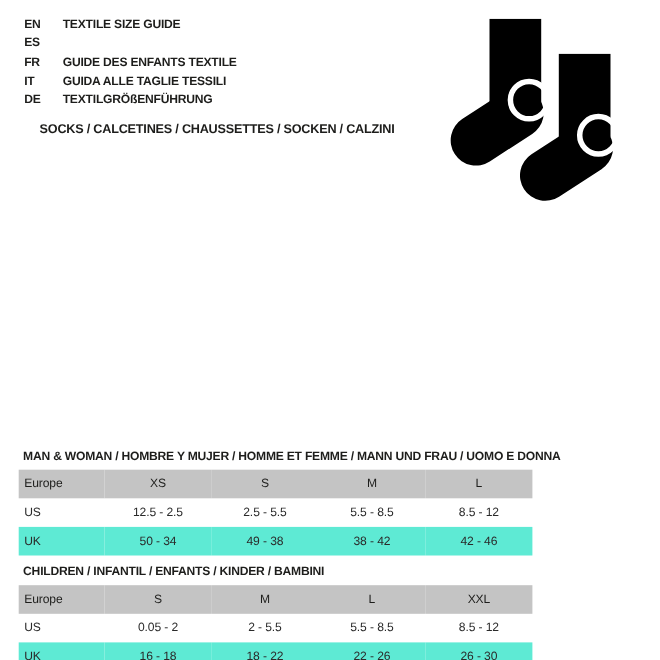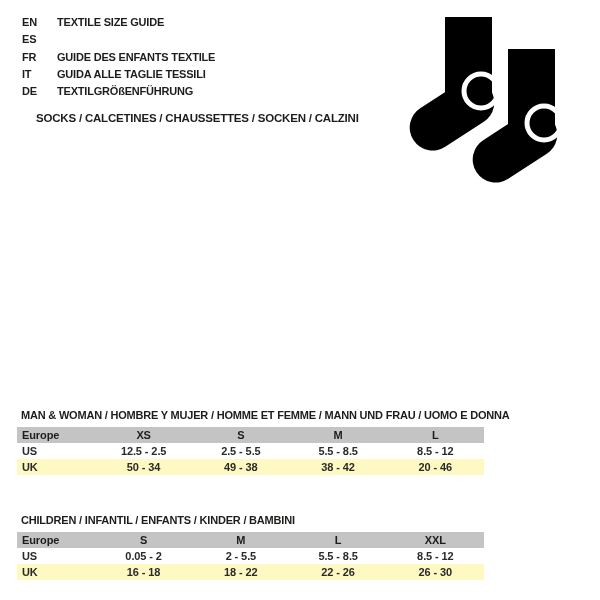--- a/index.html
+++ b/index.html
@@ -44,28 +44,28 @@
     margin: 0 12px 5px 4px;
     white-space: nowrap;
   }
   table.size-table {
     border-collapse: collapse; table-layout: fixed;
     width: 467px;
     font-size: 11px; letter-spacing: -0.1px;
   }
   .size-table col.col-region { width: 78px; }
   .size-table th, .size-table td {
-    height: 16px; padding: 0;
-    font-weight: bold; text-align: center; vertical-align: middle;
+    height: 26px; padding: 0;
+    font-weight: normal; text-align: center; vertical-align: middle;
     color: #2a2a2a;
   }
   .size-table th { color: #1d1d1b; }
   .size-table .cell-left { text-align: left; padding-left: 5px; }
   .size-table thead tr { background: #c4c4c4; }
-  .size-table tbody tr.row-alt { background: #fef9c3; }
+  .size-table tbody tr.row-alt { background: #5eead4; }
 </style>
 </head>
 <body>
 
 <div class="page">
 
   <div class="lang-block">
     <div class="lang-row">
       <span class="lang-code">EN</span>
       <span class="lang-label">TEXTILE SIZE GUIDE</span>
@@ -134,21 +134,21 @@
           <td>12.5 - 2.5</td>
           <td>2.5 - 5.5</td>
           <td>5.5 - 8.5</td>
           <td>8.5 - 12</td>
         </tr>
         <tr class="row-alt">
           <td class="cell-left">UK</td>
           <td>50 - 34</td>
           <td>49 - 38</td>
           <td>38 - 42</td>
-          <td>20 - 46</td>
+          <td>42 - 46</td>
         </tr>
       </tbody>
     </table>
   </div>
 
   <div class="size-section section-children">
     <div class="table-title">CHILDREN / INFANTIL / ENFANTS / KINDER / BAMBINI</div>
     <table class="size-table">
       <colgroup>
           <col class="col-region">

